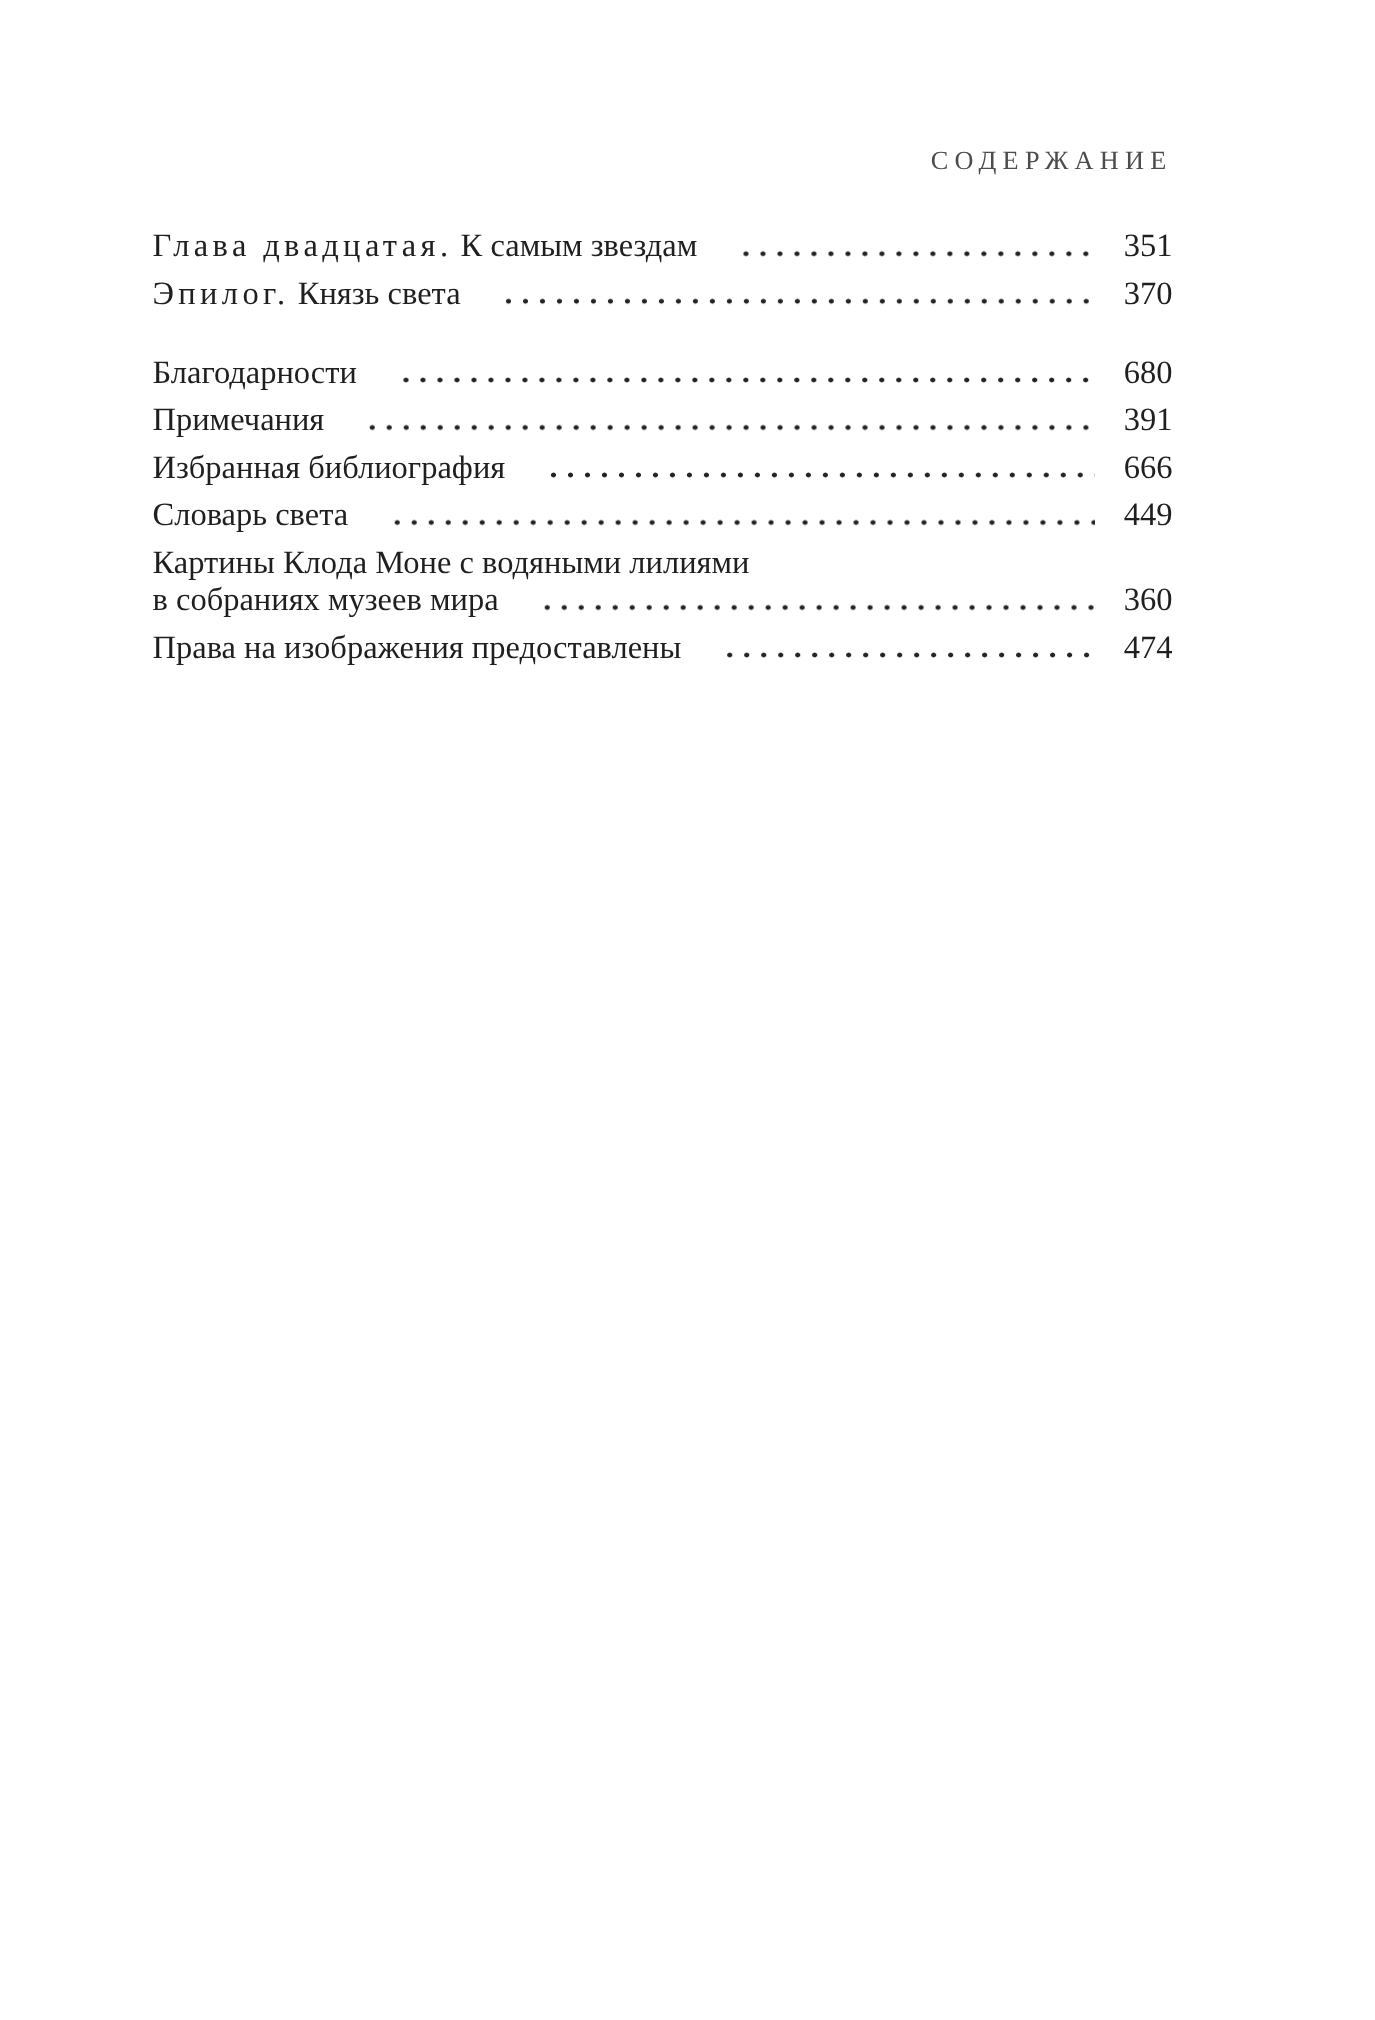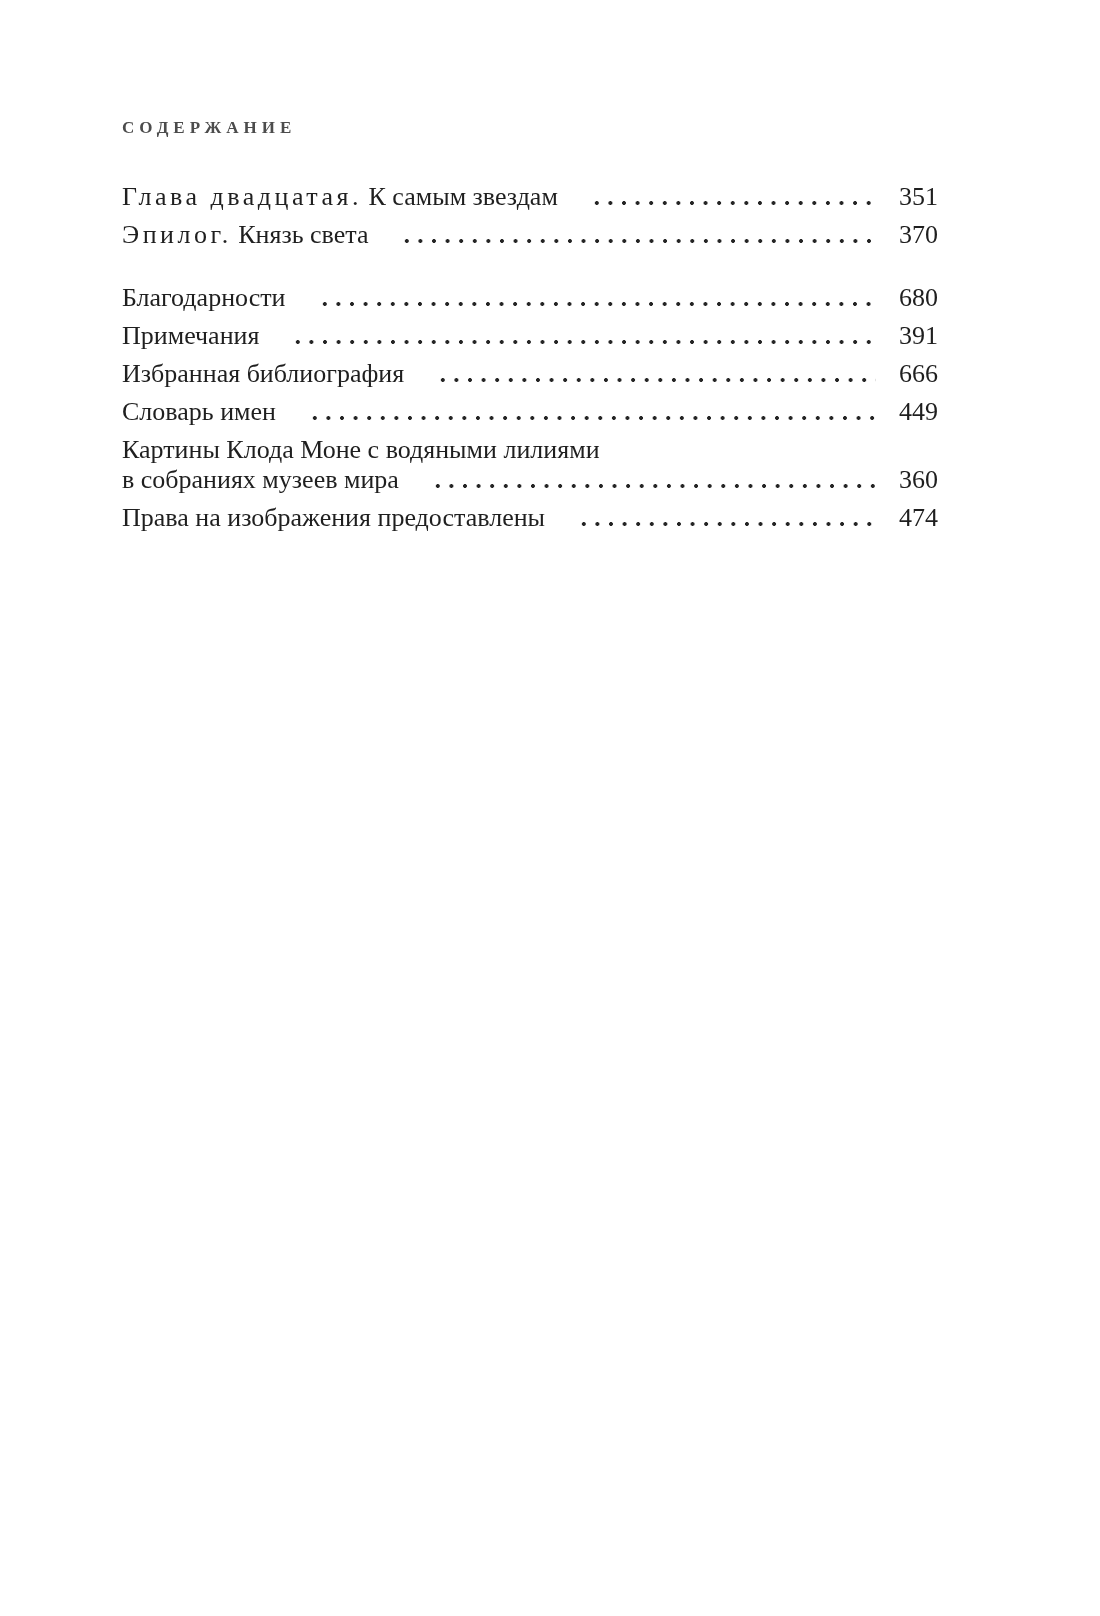--- a/index.html
+++ b/index.html
@@ -16,25 +16,25 @@
     overflow: hidden;
   }
   .page {
     position: absolute;
     left: 122px;
     top: 115px;
     width: 816px;
   }
   .toc-header {
     margin: 0 0 41px 0;
-    font-size: 17px;
+    font-size: 21px;
     line-height: 26px;
-    font-weight: 700;
+    font-weight: 400;
     letter-spacing: 5px;
-    text-align: left;
+    text-align: right;
     color: #4c4c4c;
   }
   .toc-entry {
     margin: 0 0 8px 0;
     font-size: 26px;
     line-height: 30px;
   }
   .toc-row {
     display: flex;
     align-items: stretch;
@@ -99,21 +99,21 @@
     <span class="page-num">391</span>
   </div>
 
   <div class="toc-entry toc-row">
     <span class="toc-title">Избранная библиография</span>
     <span class="leader"></span>
     <span class="page-num">666</span>
   </div>
 
   <div class="toc-entry toc-row">
-    <span class="toc-title">Словарь имен</span>
+    <span class="toc-title">Словарь света</span>
     <span class="leader"></span>
     <span class="page-num">449</span>
   </div>
 
   <div class="toc-entry">
     <div class="wrap-line">Картины Клода Моне с водяными лилиями</div>
     <div class="toc-row">
       <span class="toc-title">в собраниях музеев мира</span>
       <span class="leader"></span>
       <span class="page-num">360</span>

